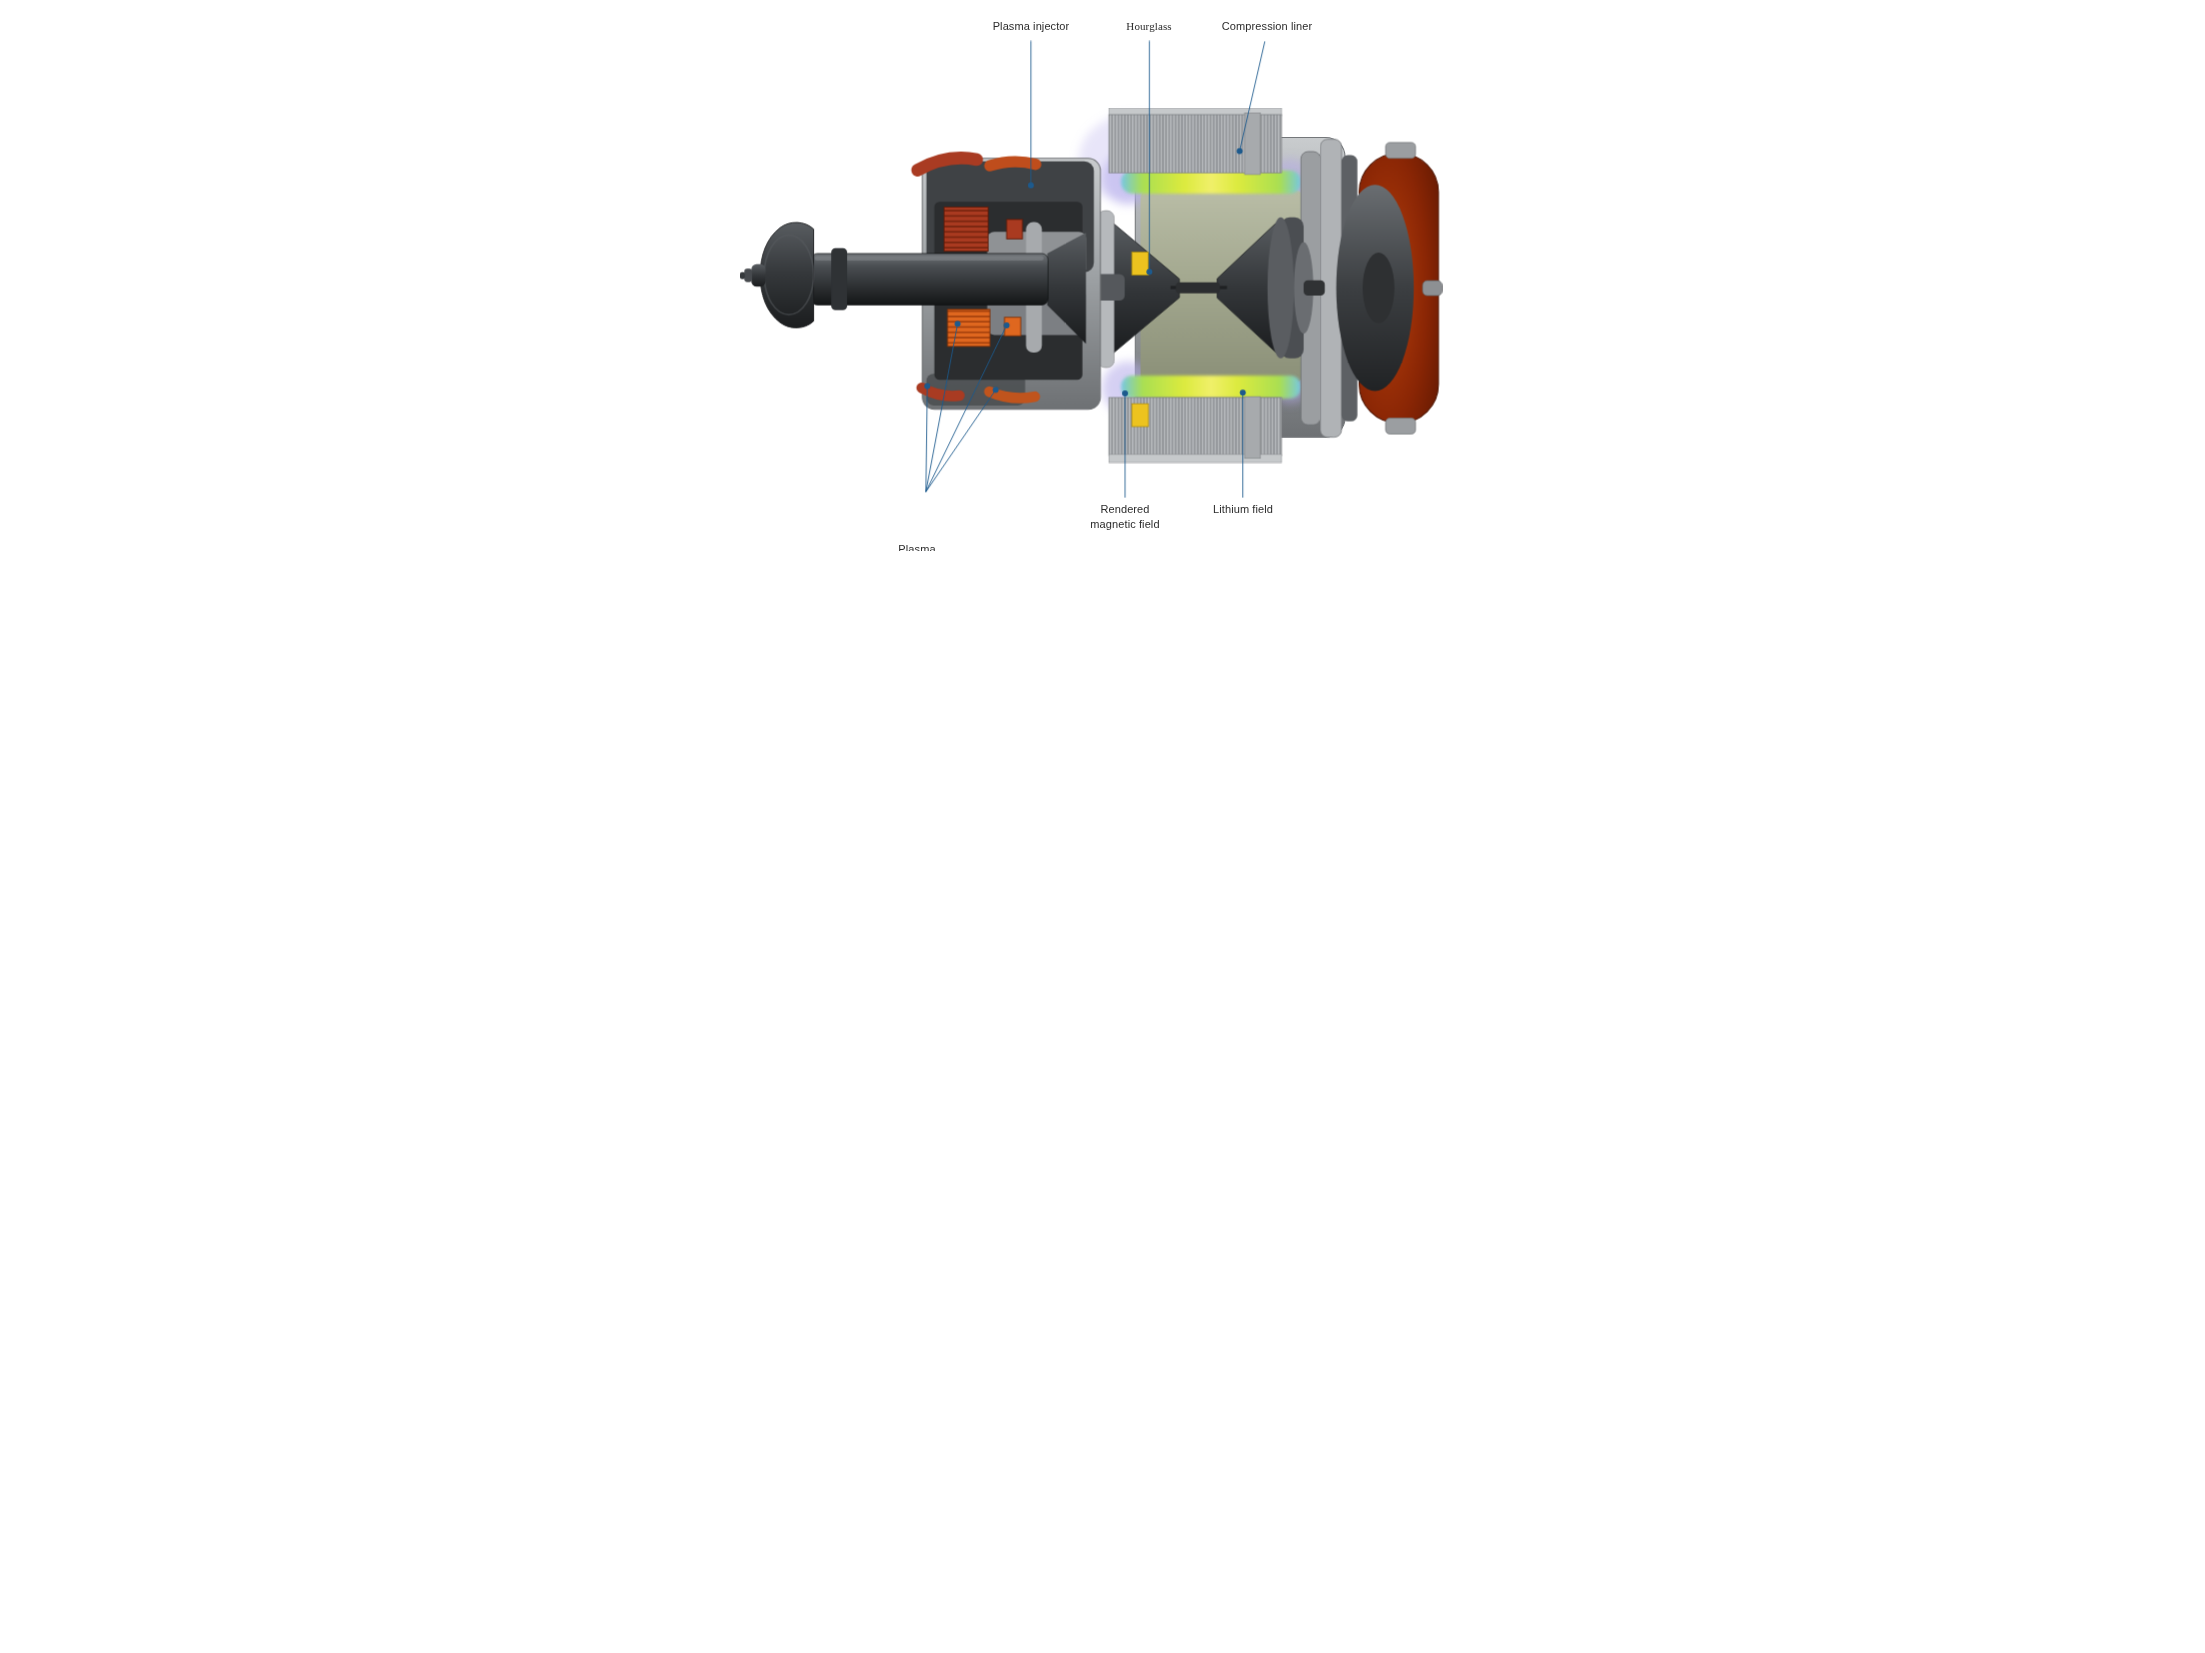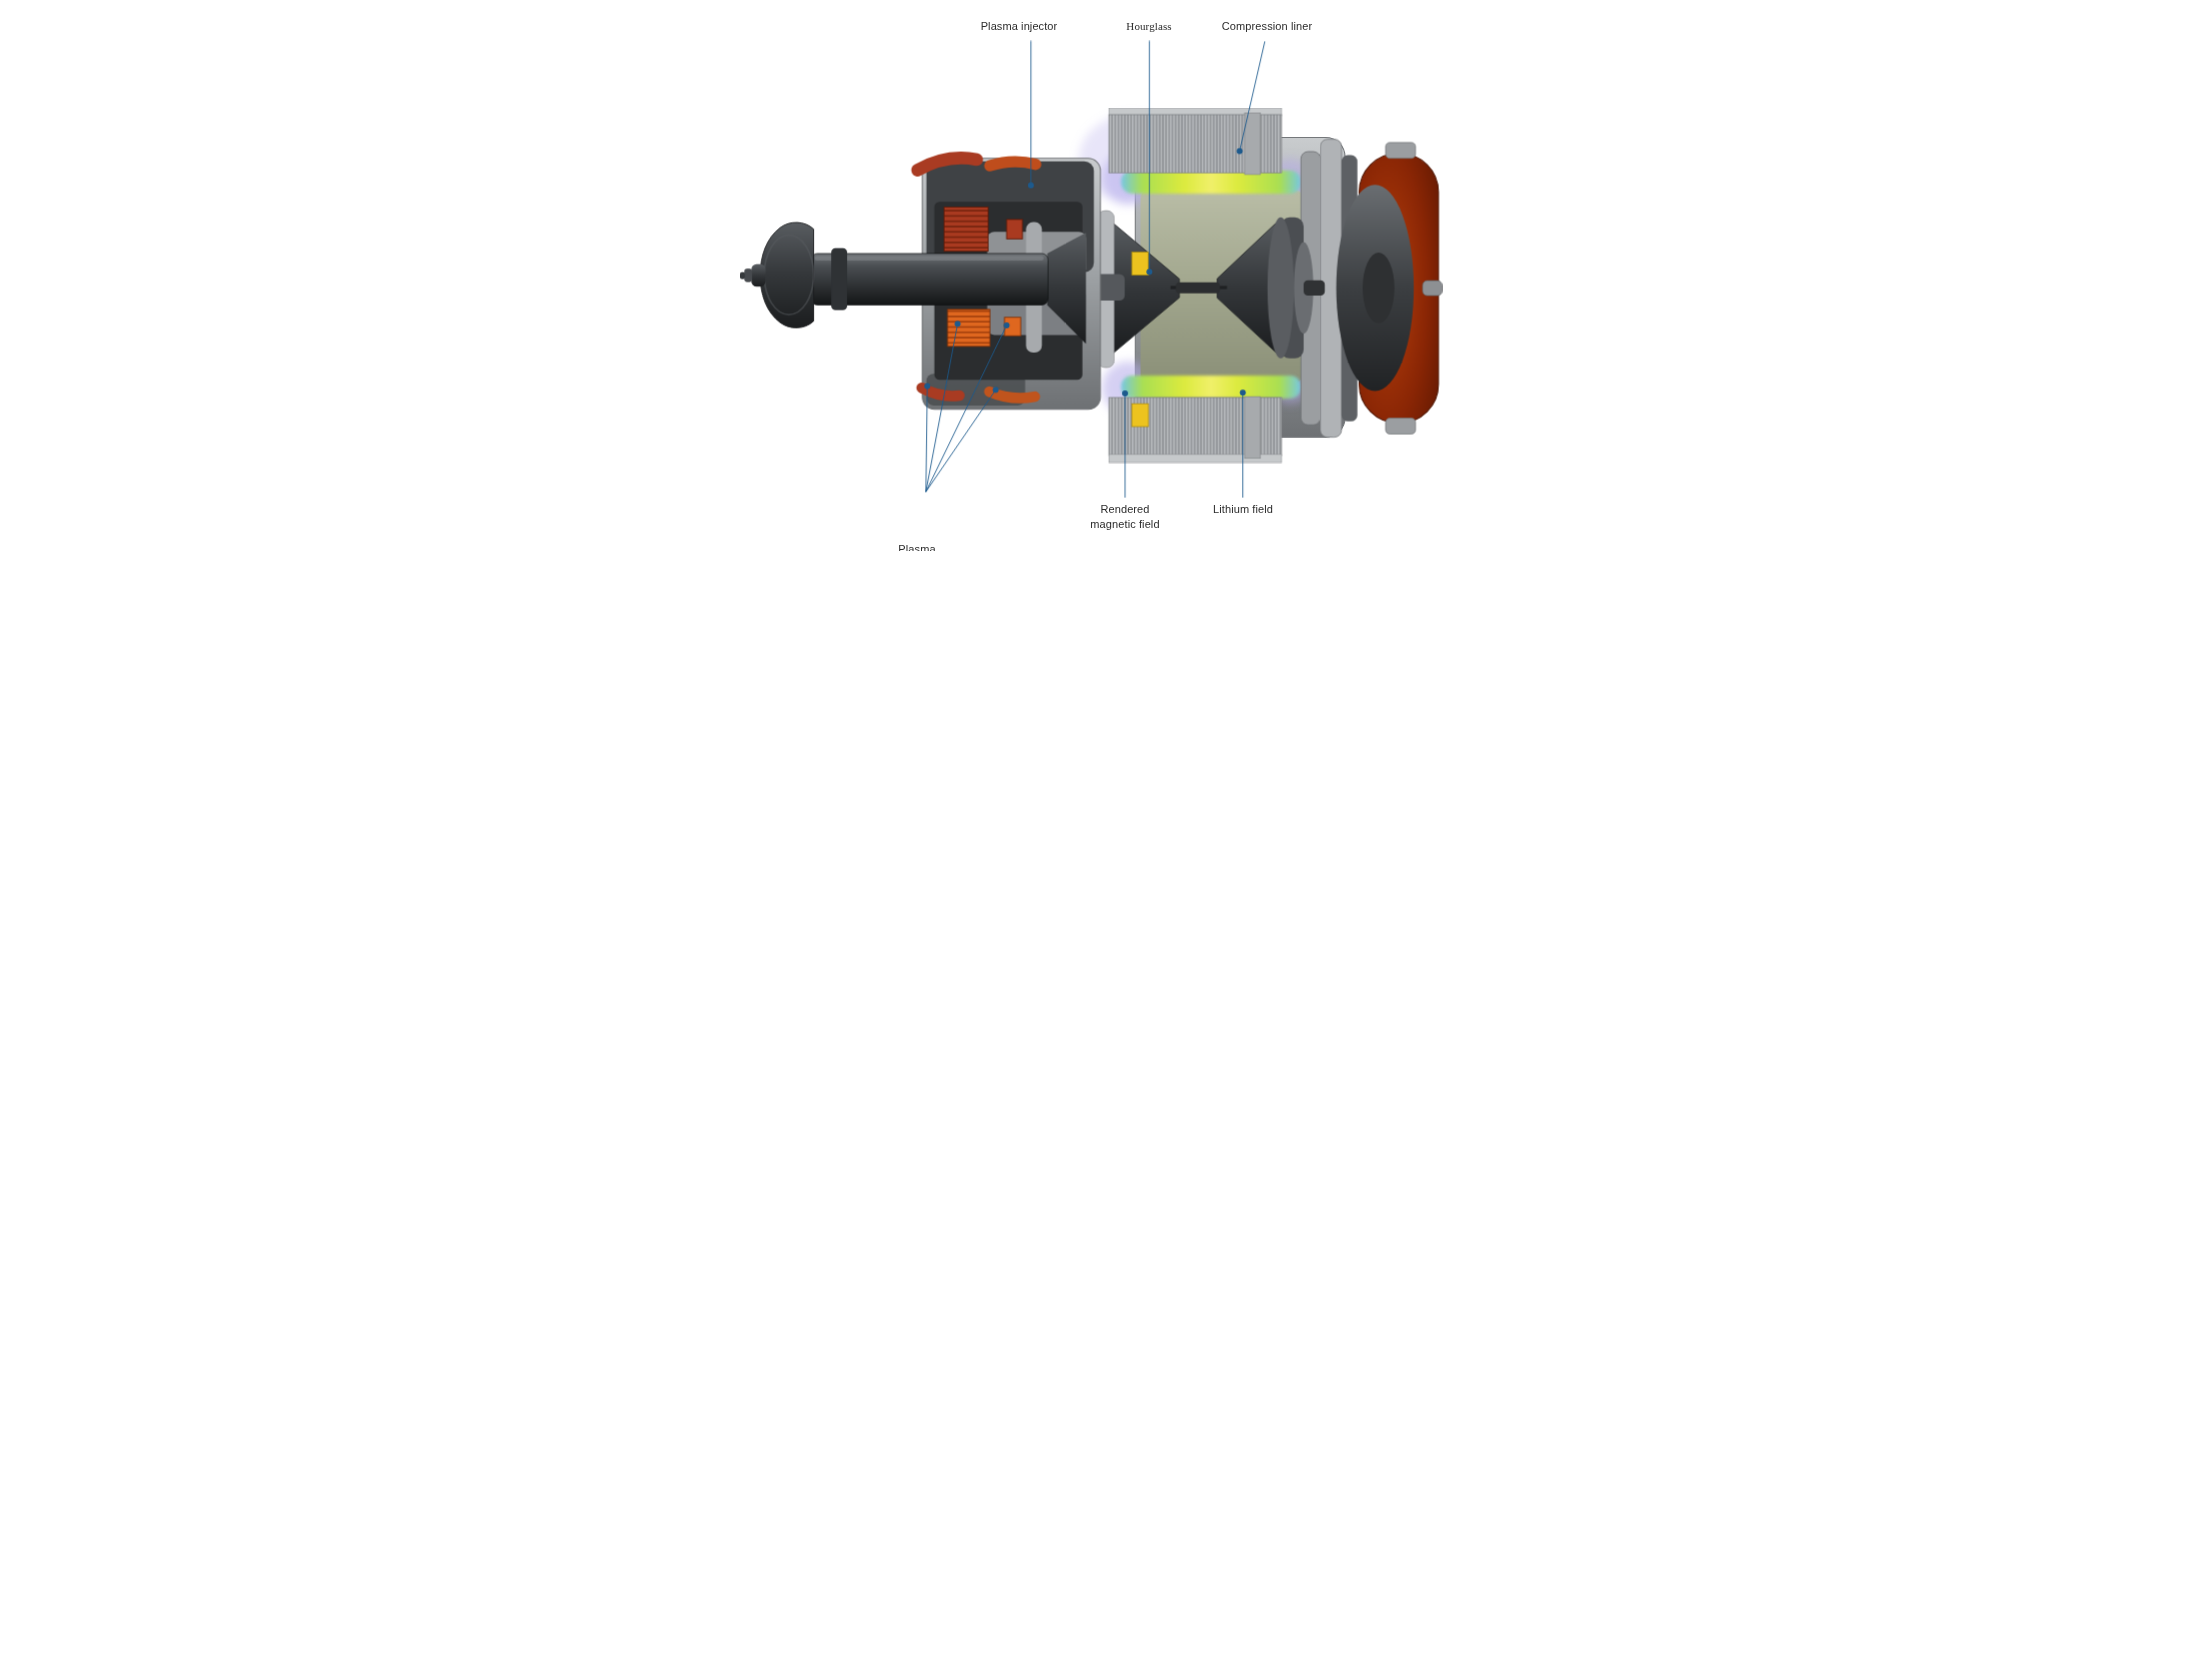--- a/index.html
+++ b/index.html
@@ -202,21 +202,21 @@
         <circle cx="1090" cy="2190" r="17" fill="#1d5a8d"></circle>
         <circle cx="1262" cy="1838" r="17" fill="#1d5a8d"></circle>
         <circle cx="1540" cy="1846" r="17" fill="#1d5a8d"></circle>
         <circle cx="1478" cy="2212" r="17" fill="#1d5a8d"></circle>
         <circle cx="2212" cy="2232" r="17" fill="#1d5a8d"></circle>
         <circle cx="2880" cy="2228" r="17" fill="#1d5a8d"></circle>
       </g>
     </g>
   </svg>
 
-  <div class="label" style="left:284px; top:19px;">Plasma injector</div>
+  <div class="label" style="left:296px; top:19px;">Plasma injector</div>
   <div class="label" style="left:414px; top:19px;font-family:Liberation Serif, serif;">Hourglass</div>
   <div class="label" style="left:532px; top:19px;">Compression liner</div>
   <div class="label" style="left:182px; top:502px;margin-top:40px;">Plasma
 formation coils</div>
   <div class="label" style="left:390px; top:502px;">Rendered
 magnetic field</div>
   <div class="label" style="left:508px; top:502px;">Lithium field</div>
 
 </div>
 

